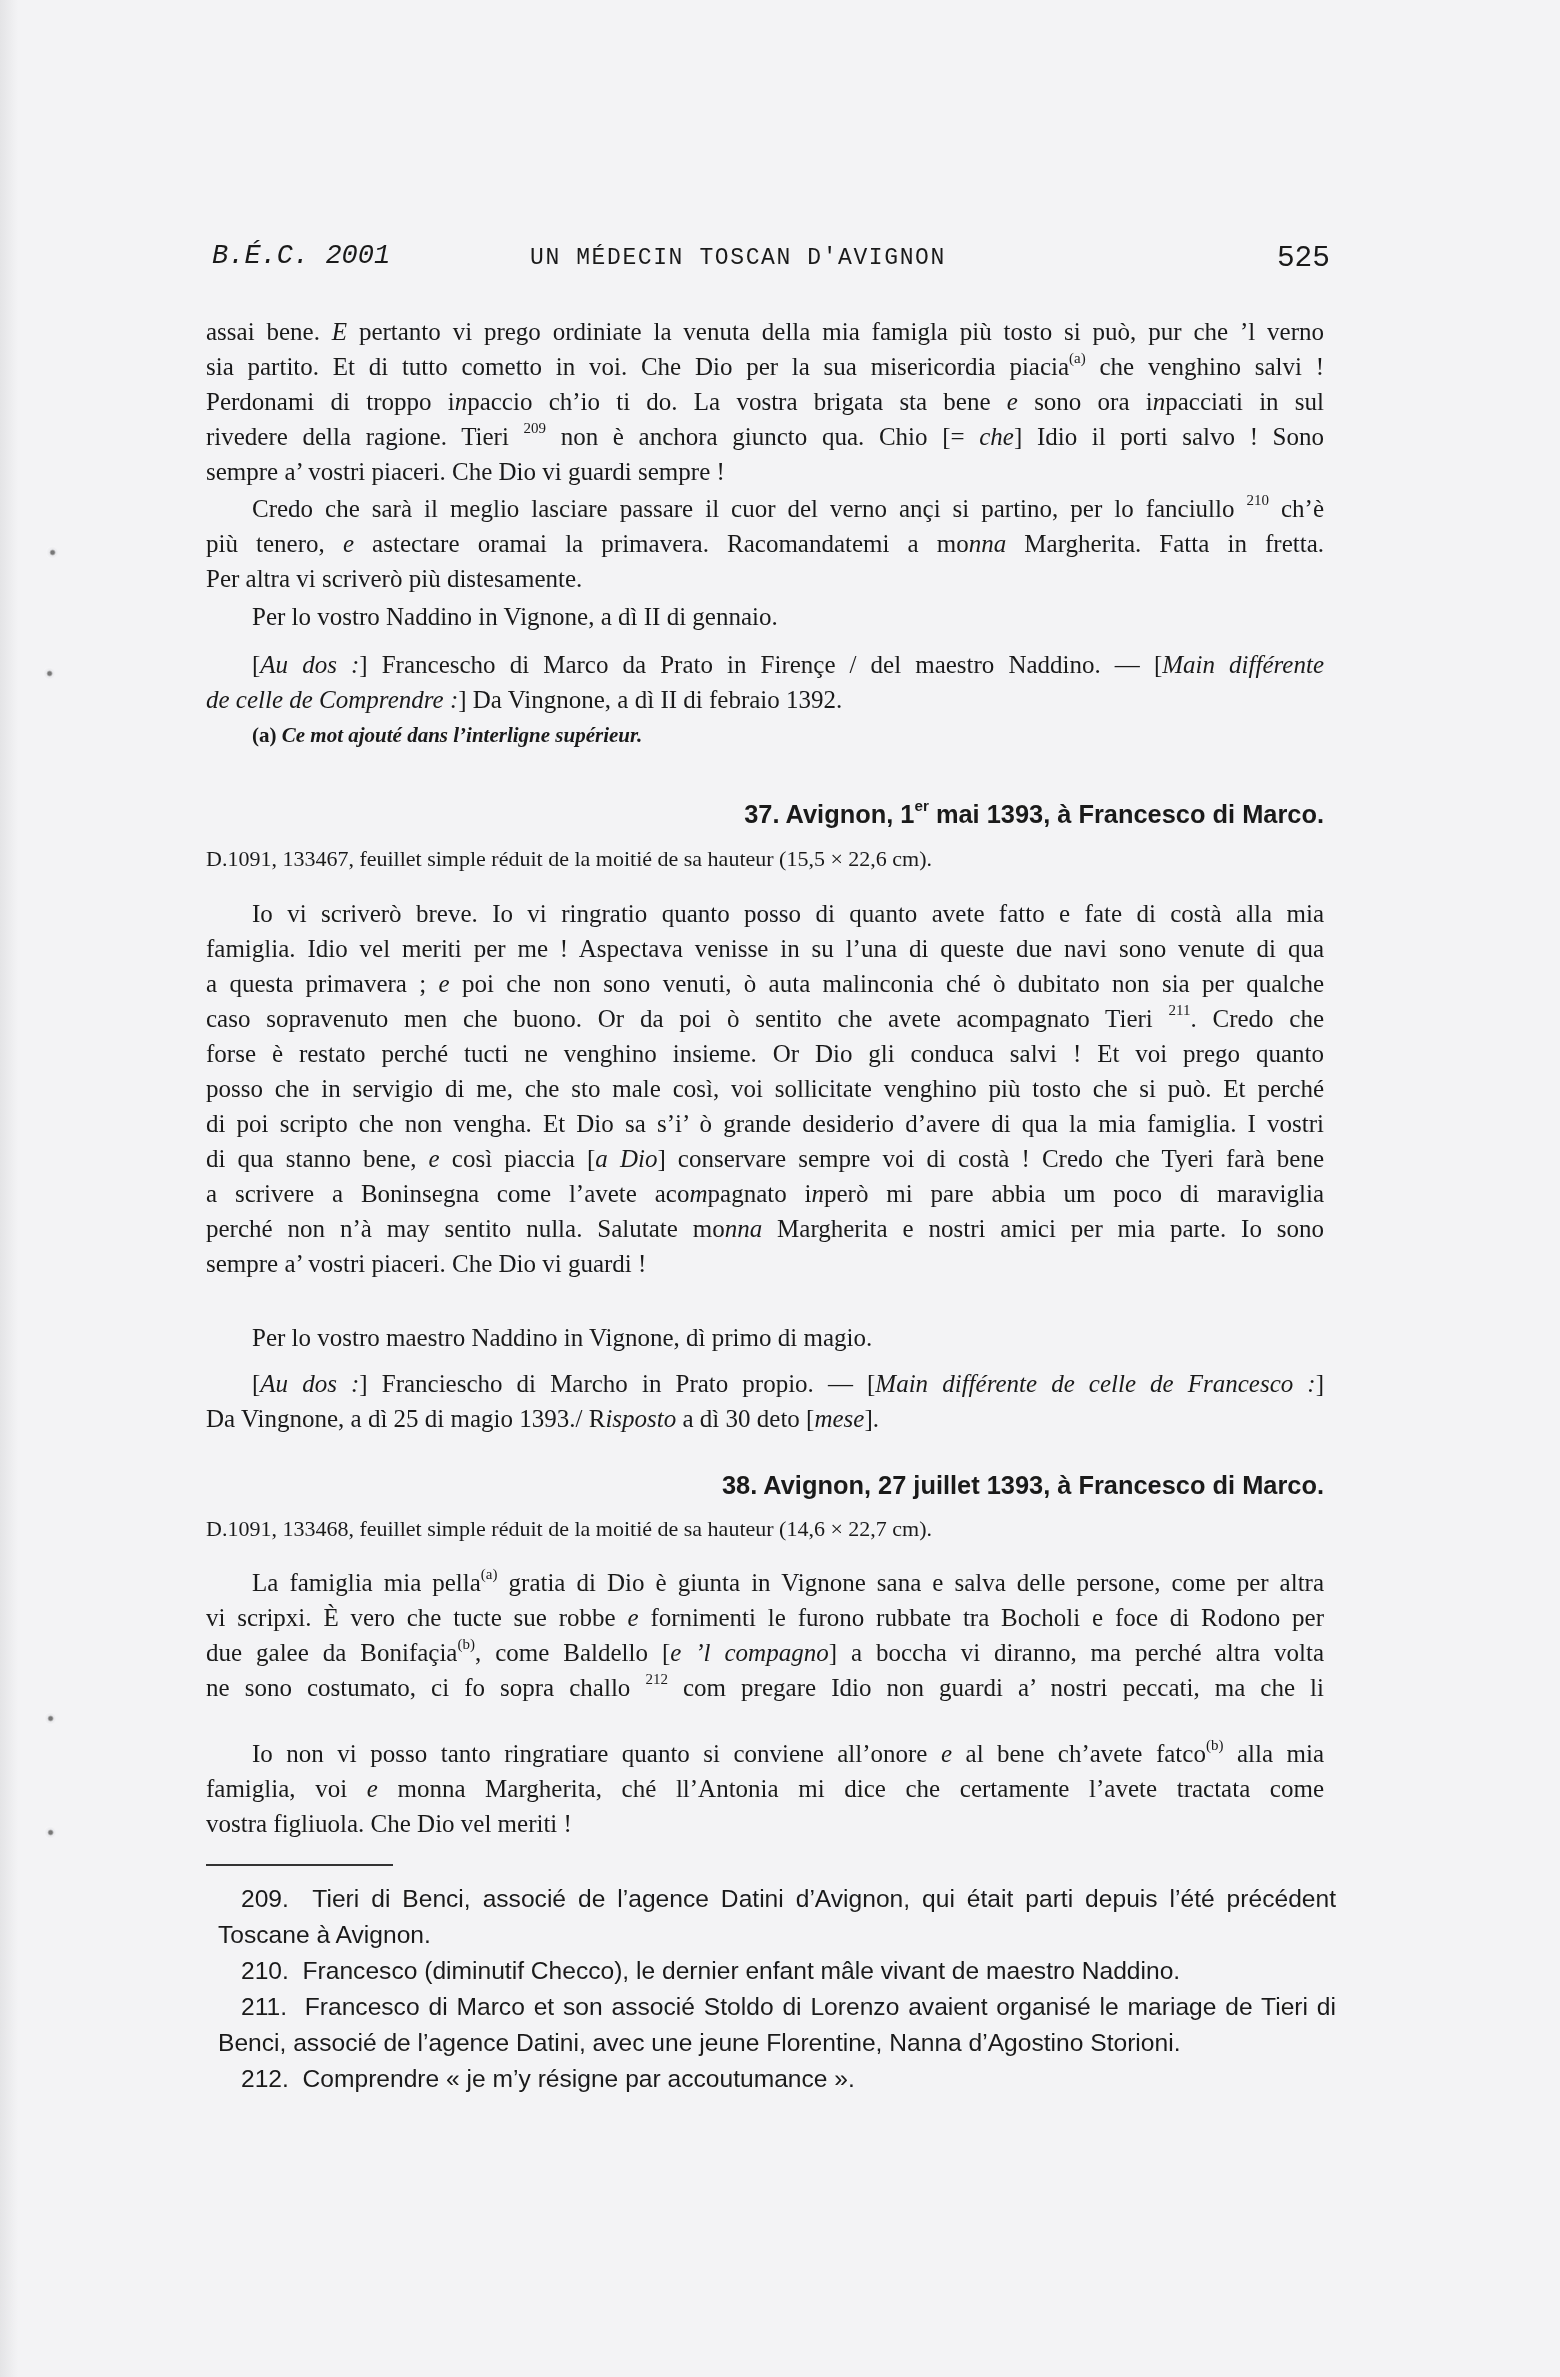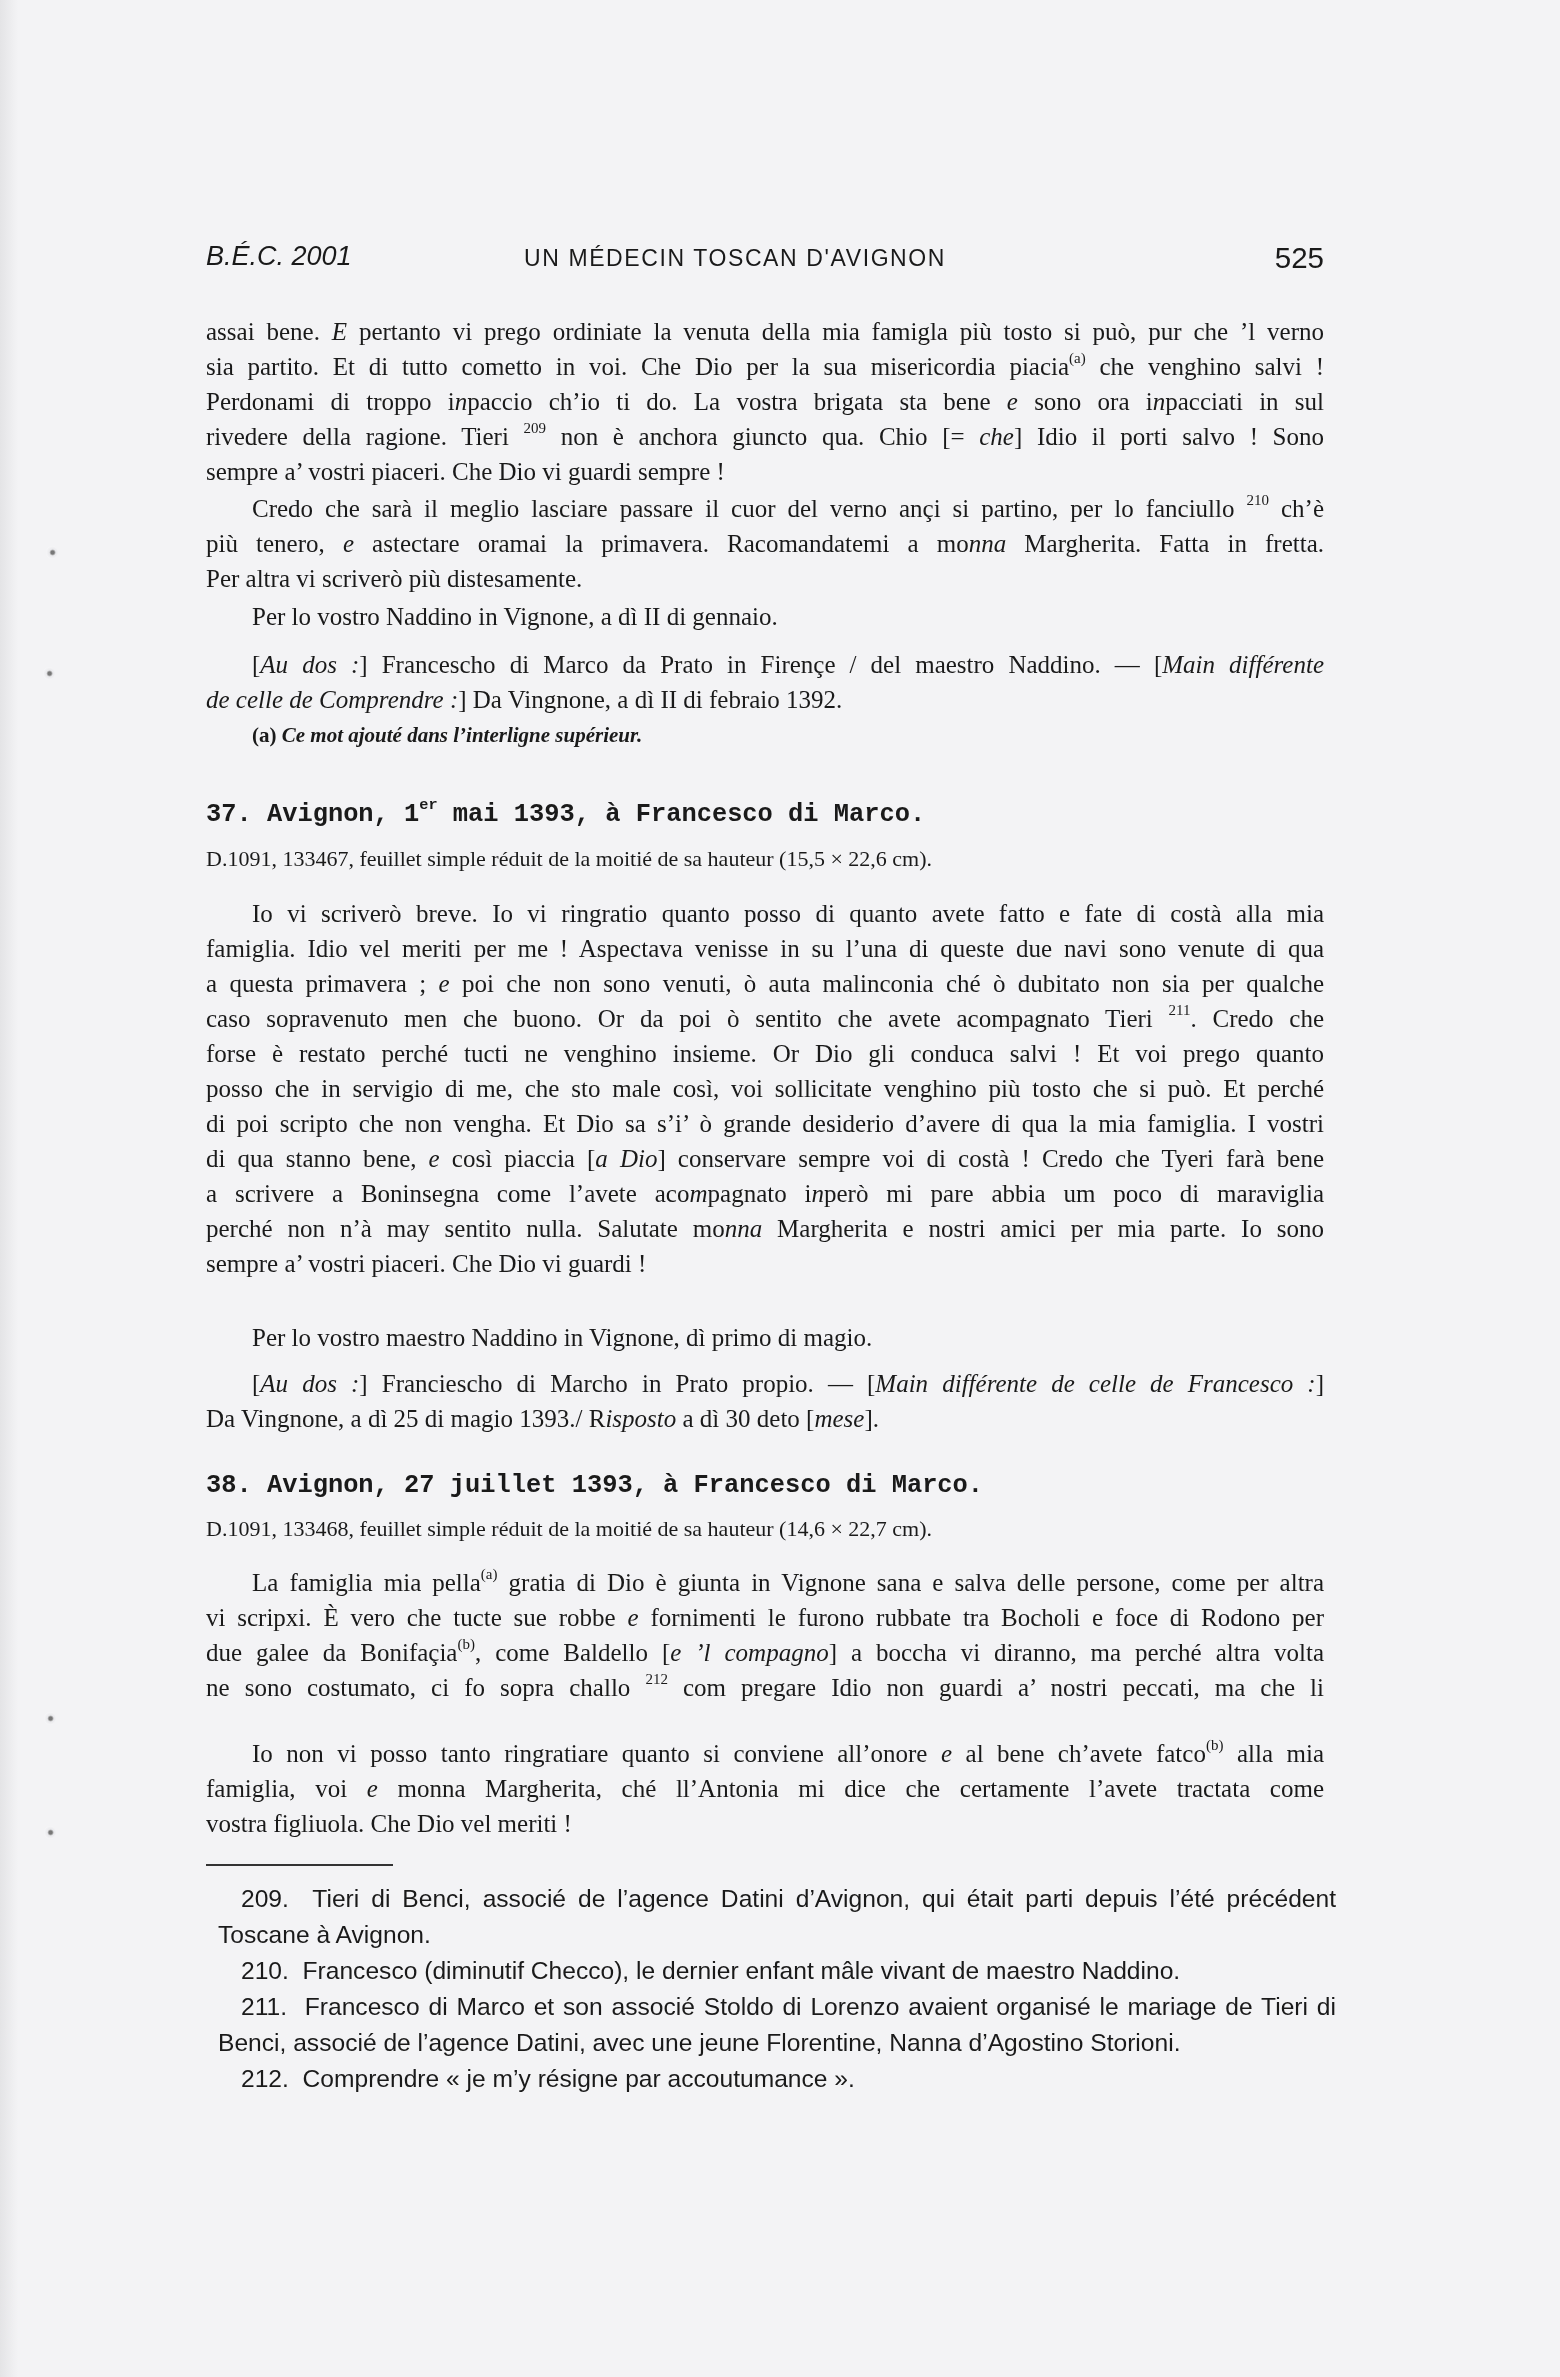--- a/index.html
+++ b/index.html
@@ -13,39 +13,39 @@
   }
   .page-edge {
     position: absolute; left: 0; top: 0; width: 18px; height: 2377px;
     background: linear-gradient(to right, #e4e4e6, #f3f3f5);
   }
   .punch {
     position: absolute; width: 11.5px; height: 13px; border-radius: 50%;
     background: radial-gradient(circle at 55% 50%, #777 0 1.6px, #e9e9ec 3.3px, #f6f6f8 6.6px);
   }
   .header {
-    position: absolute; top: 238px; left: 206px; width: 1118px; height: 41px;
-    font-family: Liberation Sans, sans-serif;
+    position: absolute; top: 238px; left: 212px; width: 1118px; height: 41px;
+    font-family: Liberation Mono, monospace;
   }
   .header .left { position: absolute; left: 0; top: 3.3px; font-size: 27px; font-style: italic; }
   .header .center { position: absolute; left: 318px; top: 6.6px; font-size: 23px; letter-spacing: 1.6px; font-variant: small-caps; }
   .header .right { position: absolute; right: 0; top: 3.3px; font-size: 29.5px; }
   .text {
     position: absolute; left: 206px; width: 1118px;
     font-family: "Liberation Serif", serif;
     font-size: 25px; line-height: 35px;
     text-align: justify;
   }
   .line { display: block; text-align: justify; text-align-last: justify; white-space: nowrap; }
   .line.last { text-align-last: left; }
   sup { font-size: 60%; line-height: 0; vertical-align: 0.8em; }
   .note { font-size: 21px; font-weight: bold; }
   .section-title {
-    position: absolute; left: 206px; width: 1118px; text-align: left;
-    font-family: Liberation Mono, monospace; font-weight: bold; font-size: 25.4px;
+    position: absolute; left: 206px; width: 1118px; text-align: right;
+    font-family: Liberation Sans, sans-serif; font-weight: bold; font-size: 25.4px;
   }
   .desc {
     position: absolute; left: 206px; width: 1118px;
     font-family: "Liberation Serif", serif; font-size: 22px;
   }
   .rule {
     position: absolute; left: 206px; top: 1864px; width: 187px; height: 1.6px; background: #333;
   }
   .fn {
     position: absolute; left: 206px; width: 1118px;

